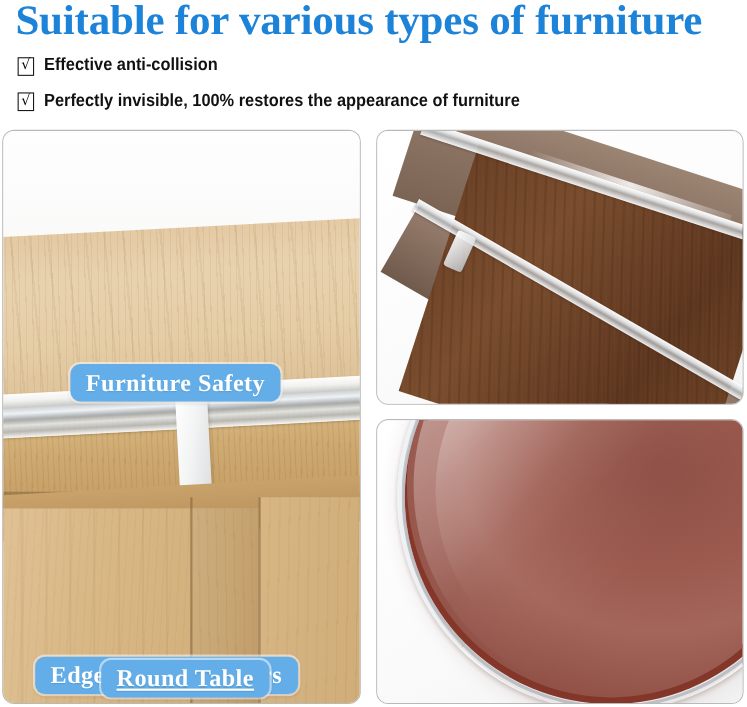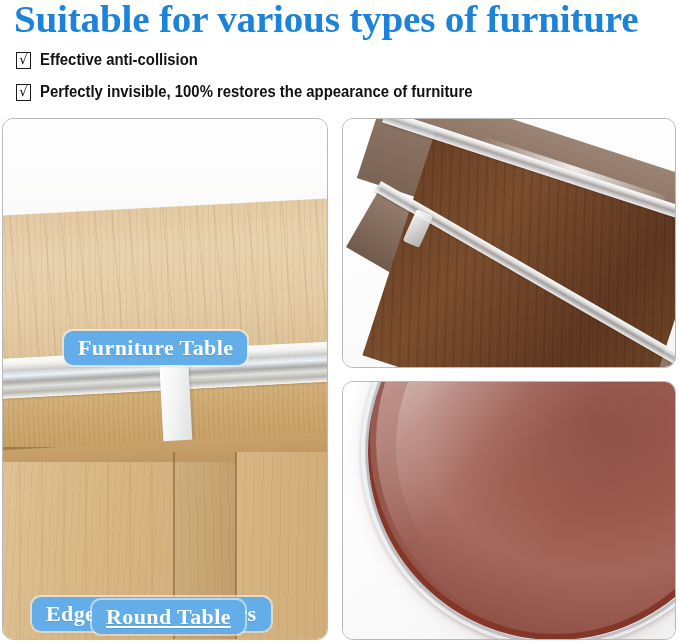--- a/index.html
+++ b/index.html
@@ -355,21 +355,21 @@
     <div class="s2-bg"></div>
     <div class="s2-frame-top"></div>
     <div class="s2-frame-left"></div>
     <div class="s2-panel-wood"></div>
     <div class="s2-clear-top"></div>
     <div class="s2-clear-left"></div>
     <div class="s2-clear-tip"></div>
     <div class="s2-highlight"></div>
   </div>
 </div>
-<div class="badge" id="badge-furniture-corner">Furniture Table</div>
+<div class="badge" id="badge-furniture-corner">Furniture Safety</div>
 
 <div class="panel" id="panel-round-table">
   <div class="panel-scene">
     <div class="s3-bg"></div>
     <div class="s3-edge-band"></div>
     <div class="s3-table"></div>
     <div class="s3-table-gloss"></div>
     <div class="s3-clear-ring"></div>
     <div class="s3-clear-ring-inner"></div>
     <div class="s3-inner-sheen"></div>

